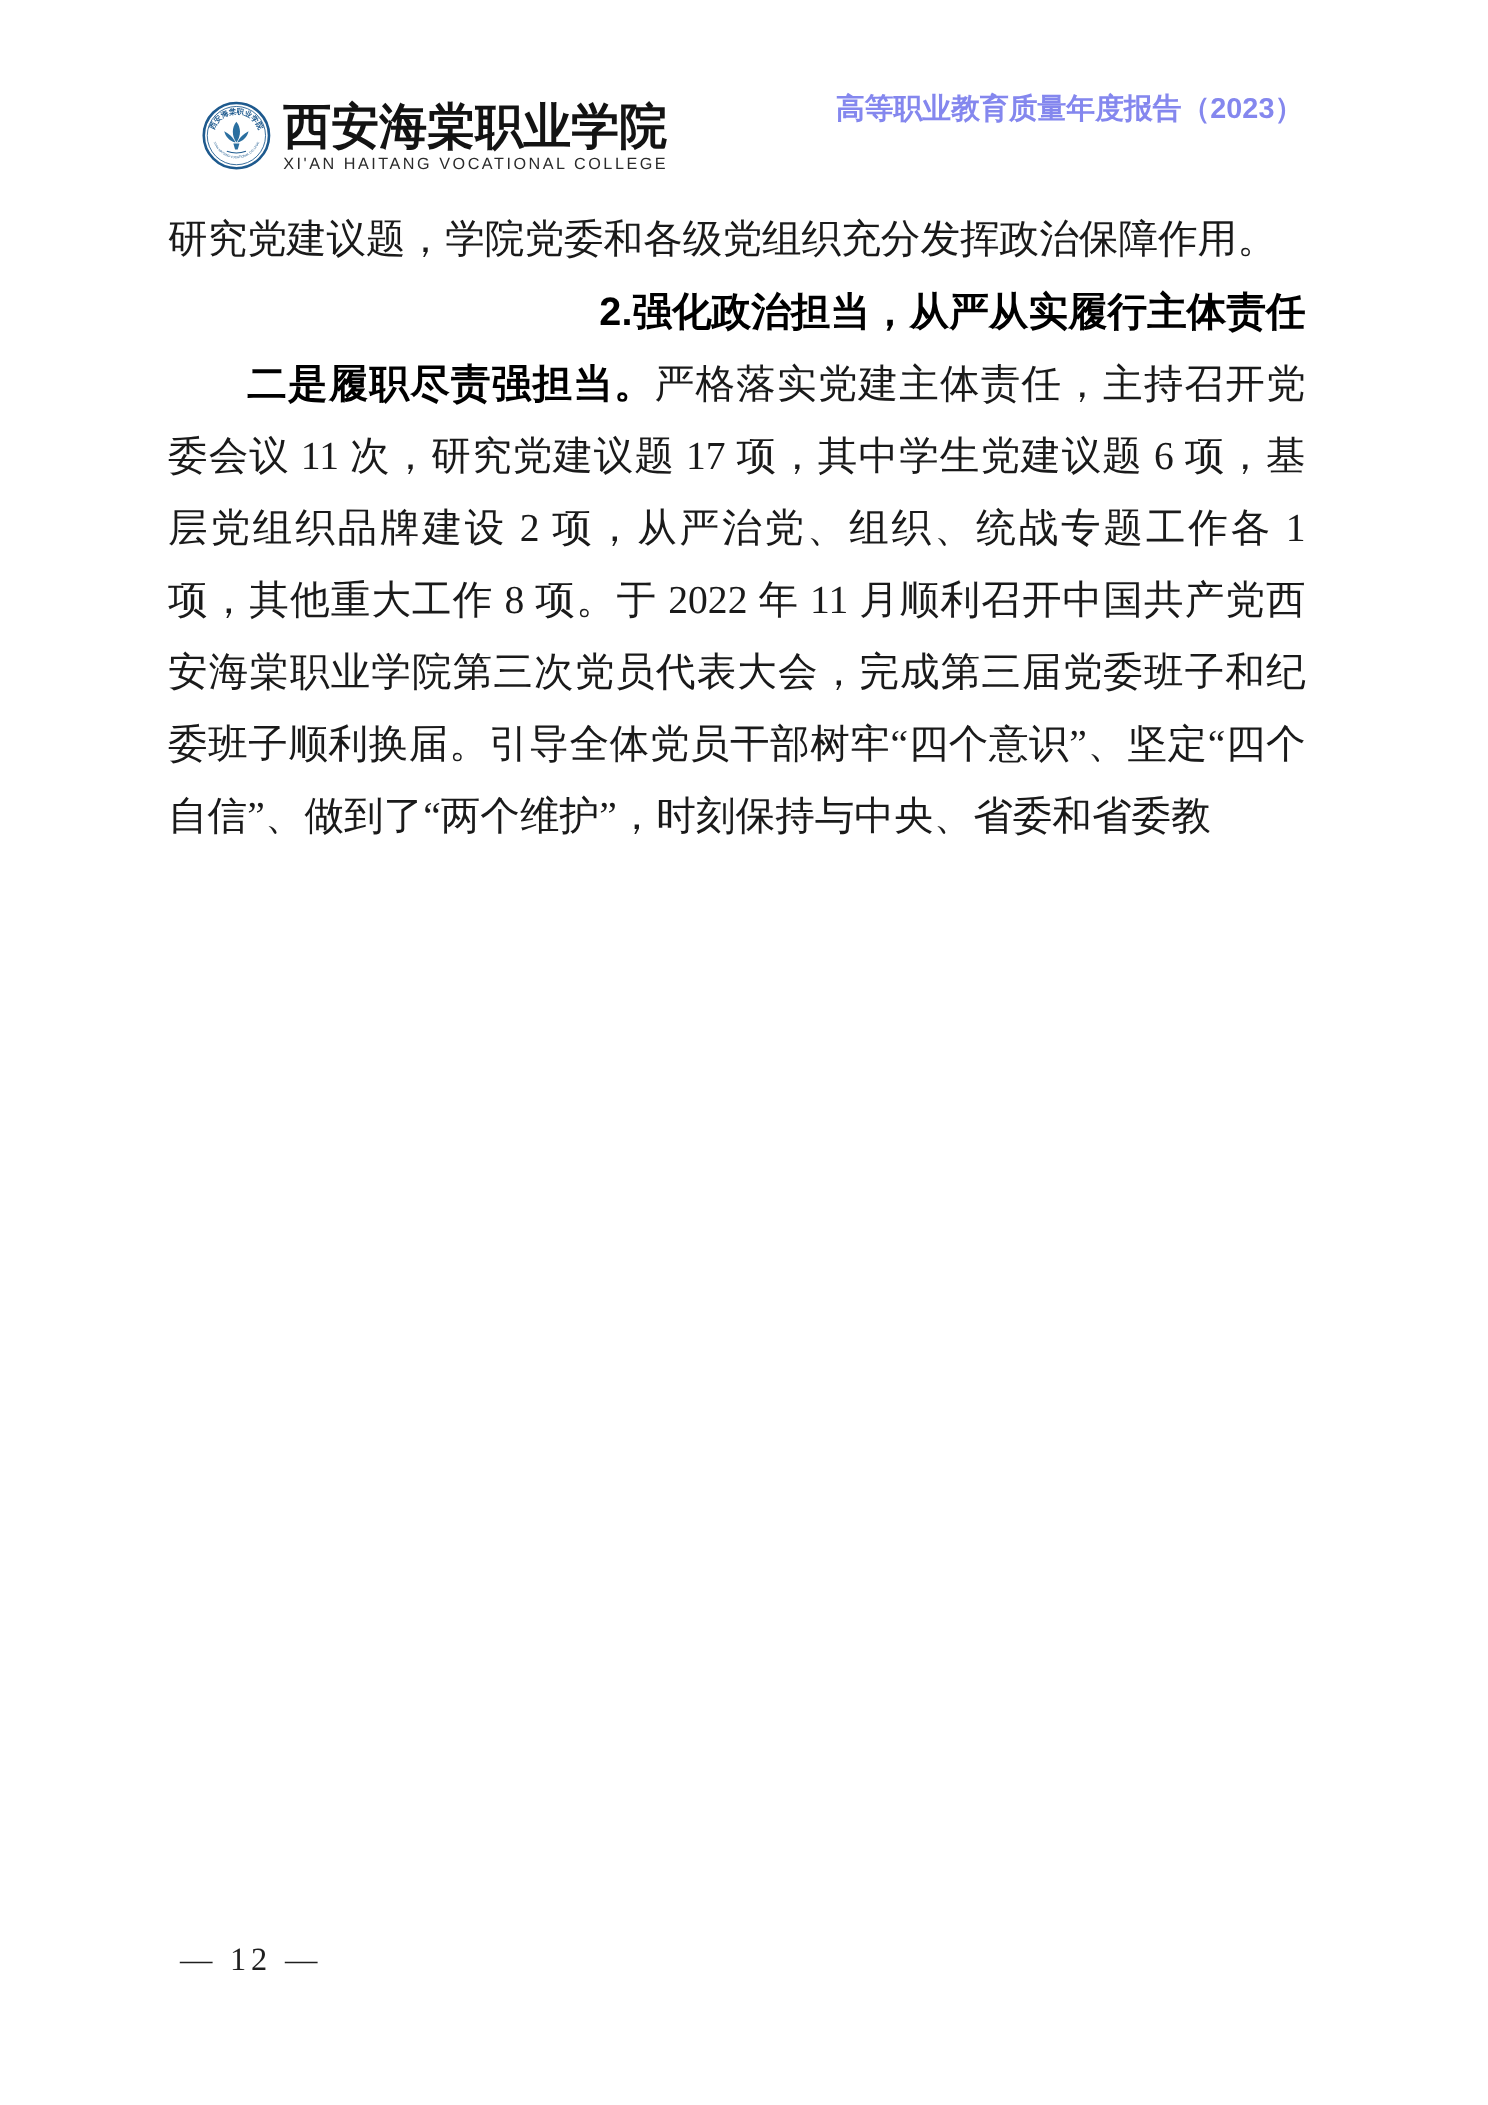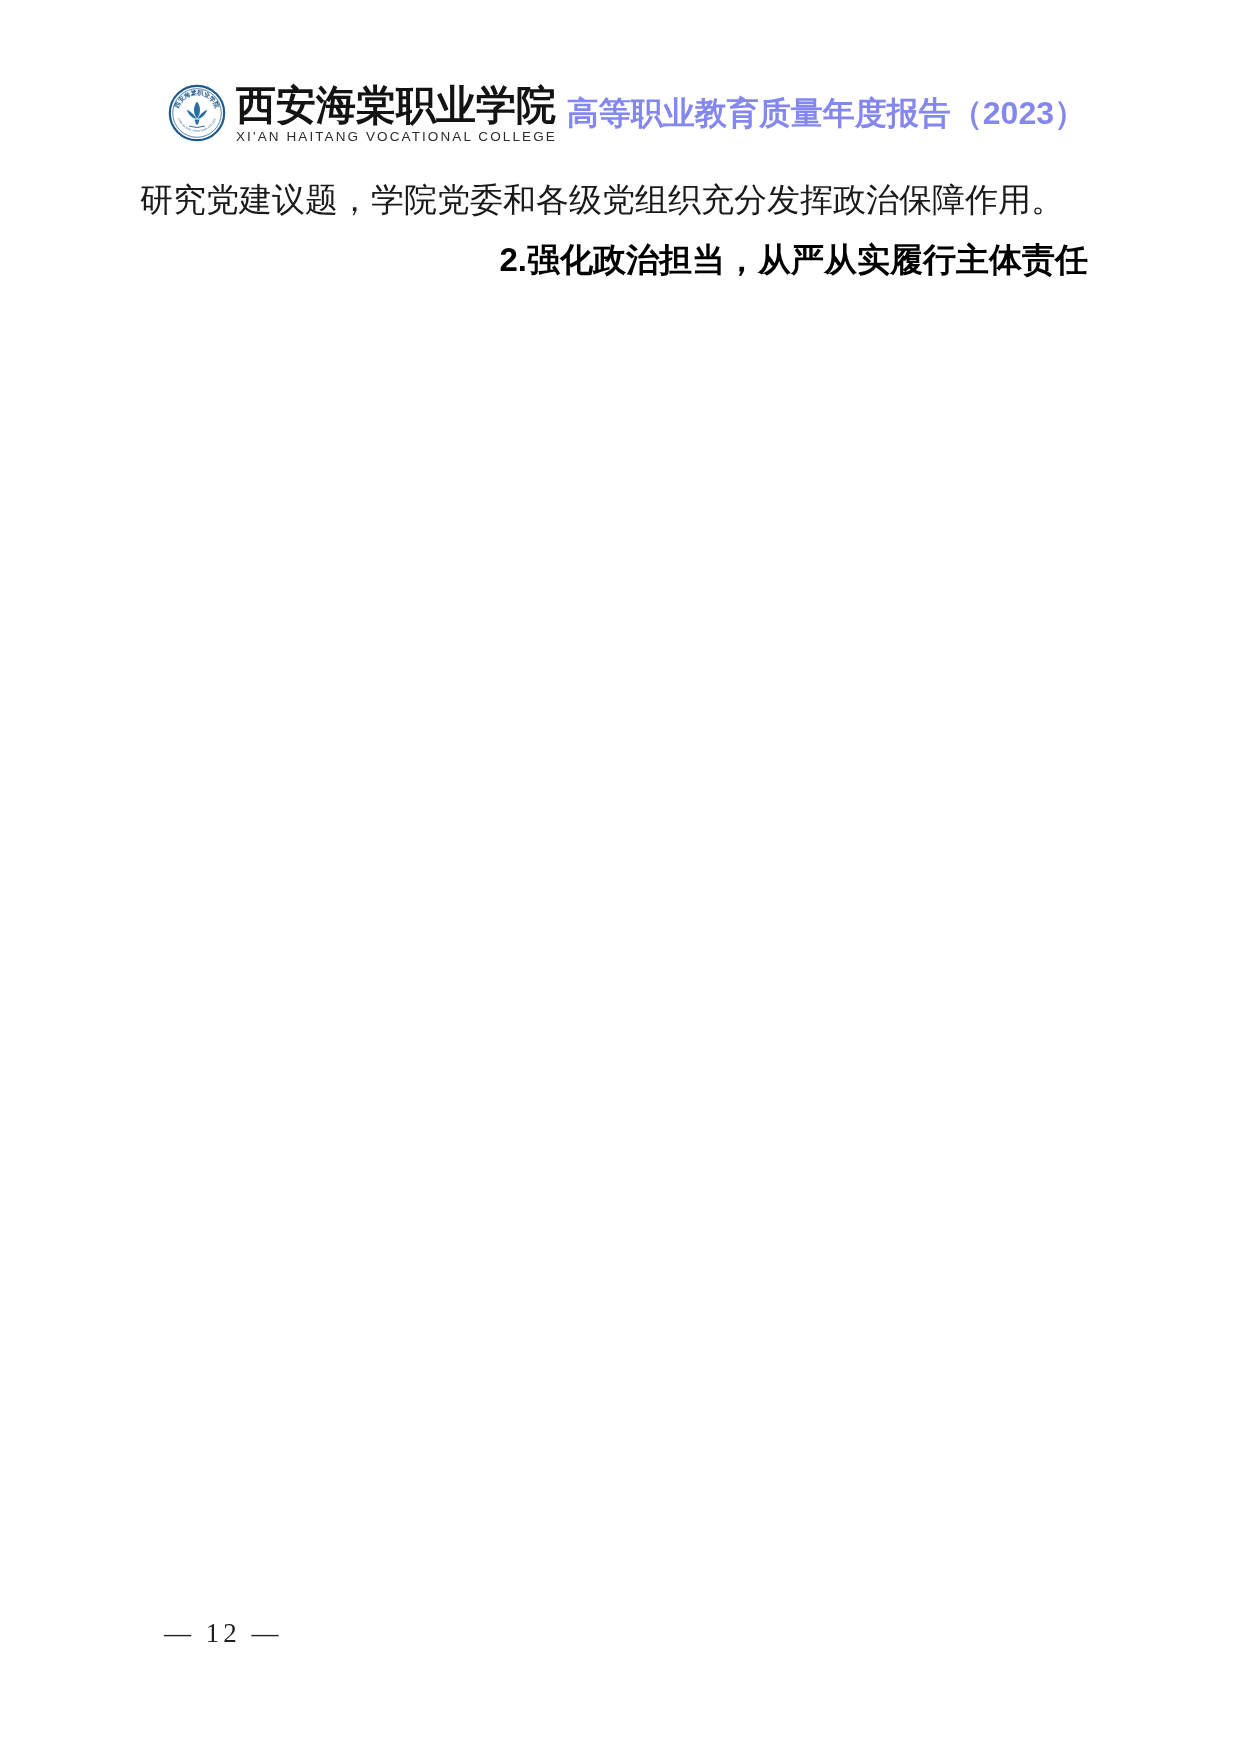--- a/index.html
+++ b/index.html
@@ -35,22 +35,22 @@
   .en-name {
     margin-top: 1px;
     font-size: 13.5px;
     letter-spacing: 2.1px;
     color: #2b2b2b;
     font-family: "Liberation Sans", "DejaVu Sans", sans-serif;
     white-space: nowrap;
   }
   .report-title {
     position: absolute;
-    right: 154px; top: 92px;
-    font-size: 32px;
+    right: 154px; top: 74px;
+    font-size: 24px;
     font-weight: bold;
     font-family: "Liberation Sans", "DejaVu Sans", sans-serif;
     white-space: nowrap;
   }
 
   
   .doc-body {
     position: absolute;
     top: 170px;
     left: 140px;
@@ -68,21 +68,21 @@
     font-family: "Liberation Sans", "DejaVu Sans", sans-serif;
   }
   .para.heading {
     font-weight: bold;
     color: #000;
     font-family: "Liberation Sans", "DejaVu Sans", sans-serif;
     text-align: right;
   }
 
   
-  .page-footer { position: absolute; left: 164px; top: 1618px; }
+  .page-footer { position: absolute; left: 150px; top: 1618px; }
   .page-number {
     font-size: 27px;
     color: #1f1f1f;
     letter-spacing: 4px;
     font-family: "Liberation Serif", "DejaVu Serif", serif;
   }
 </style>
 </head>
 <body>
 
@@ -115,19 +115,20 @@
       <div class="zh-name">西安海棠职业学院</div>
       <div class="en-name">XI'AN HAITANG VOCATIONAL COLLEGE</div>
     </div>
 
     <div class="report-title" style="color: rgb(132, 135, 238);">高等职业教育质量年度报告（2023）</div>
   </header>
 
   <main class="doc-body" id="doc-body">
       <p class="para no-indent"><span class="run">研究党建议题，学院党委和各级党组织充分发挥政治保障作用。</span></p>
       <p class="para heading"><span class="run bold">2.强化政治担当，从严从实履行主体责任</span></p>
+      <p class="para"><span class="run bold">二是履职尽责强担当。</span><span class="run">严格落实党建主体责任，主持召开党委会议 11 次，研究党建议题 17 项，其中学生党建议题 6 项，基层党组织品牌建设 2 项，从严治党、组织、统战专题工作各 1 项，其他重大工作 8 项。于 2022 年 11 月顺利召开中国共产党西安海棠职业学院第三次党员代表大会，完成第三届党委班子和纪委班子顺利换届。引导全体党员干部树牢“四个意识”、坚定“四个自信”、做到了“两个维护”，时刻保持与中央、省委和省委教</span></p>
     </main>
 
   <footer class="page-footer">
     <span class="page-number">— 12 —</span>
   </footer>
 
 </div>
 
 </body></html>

